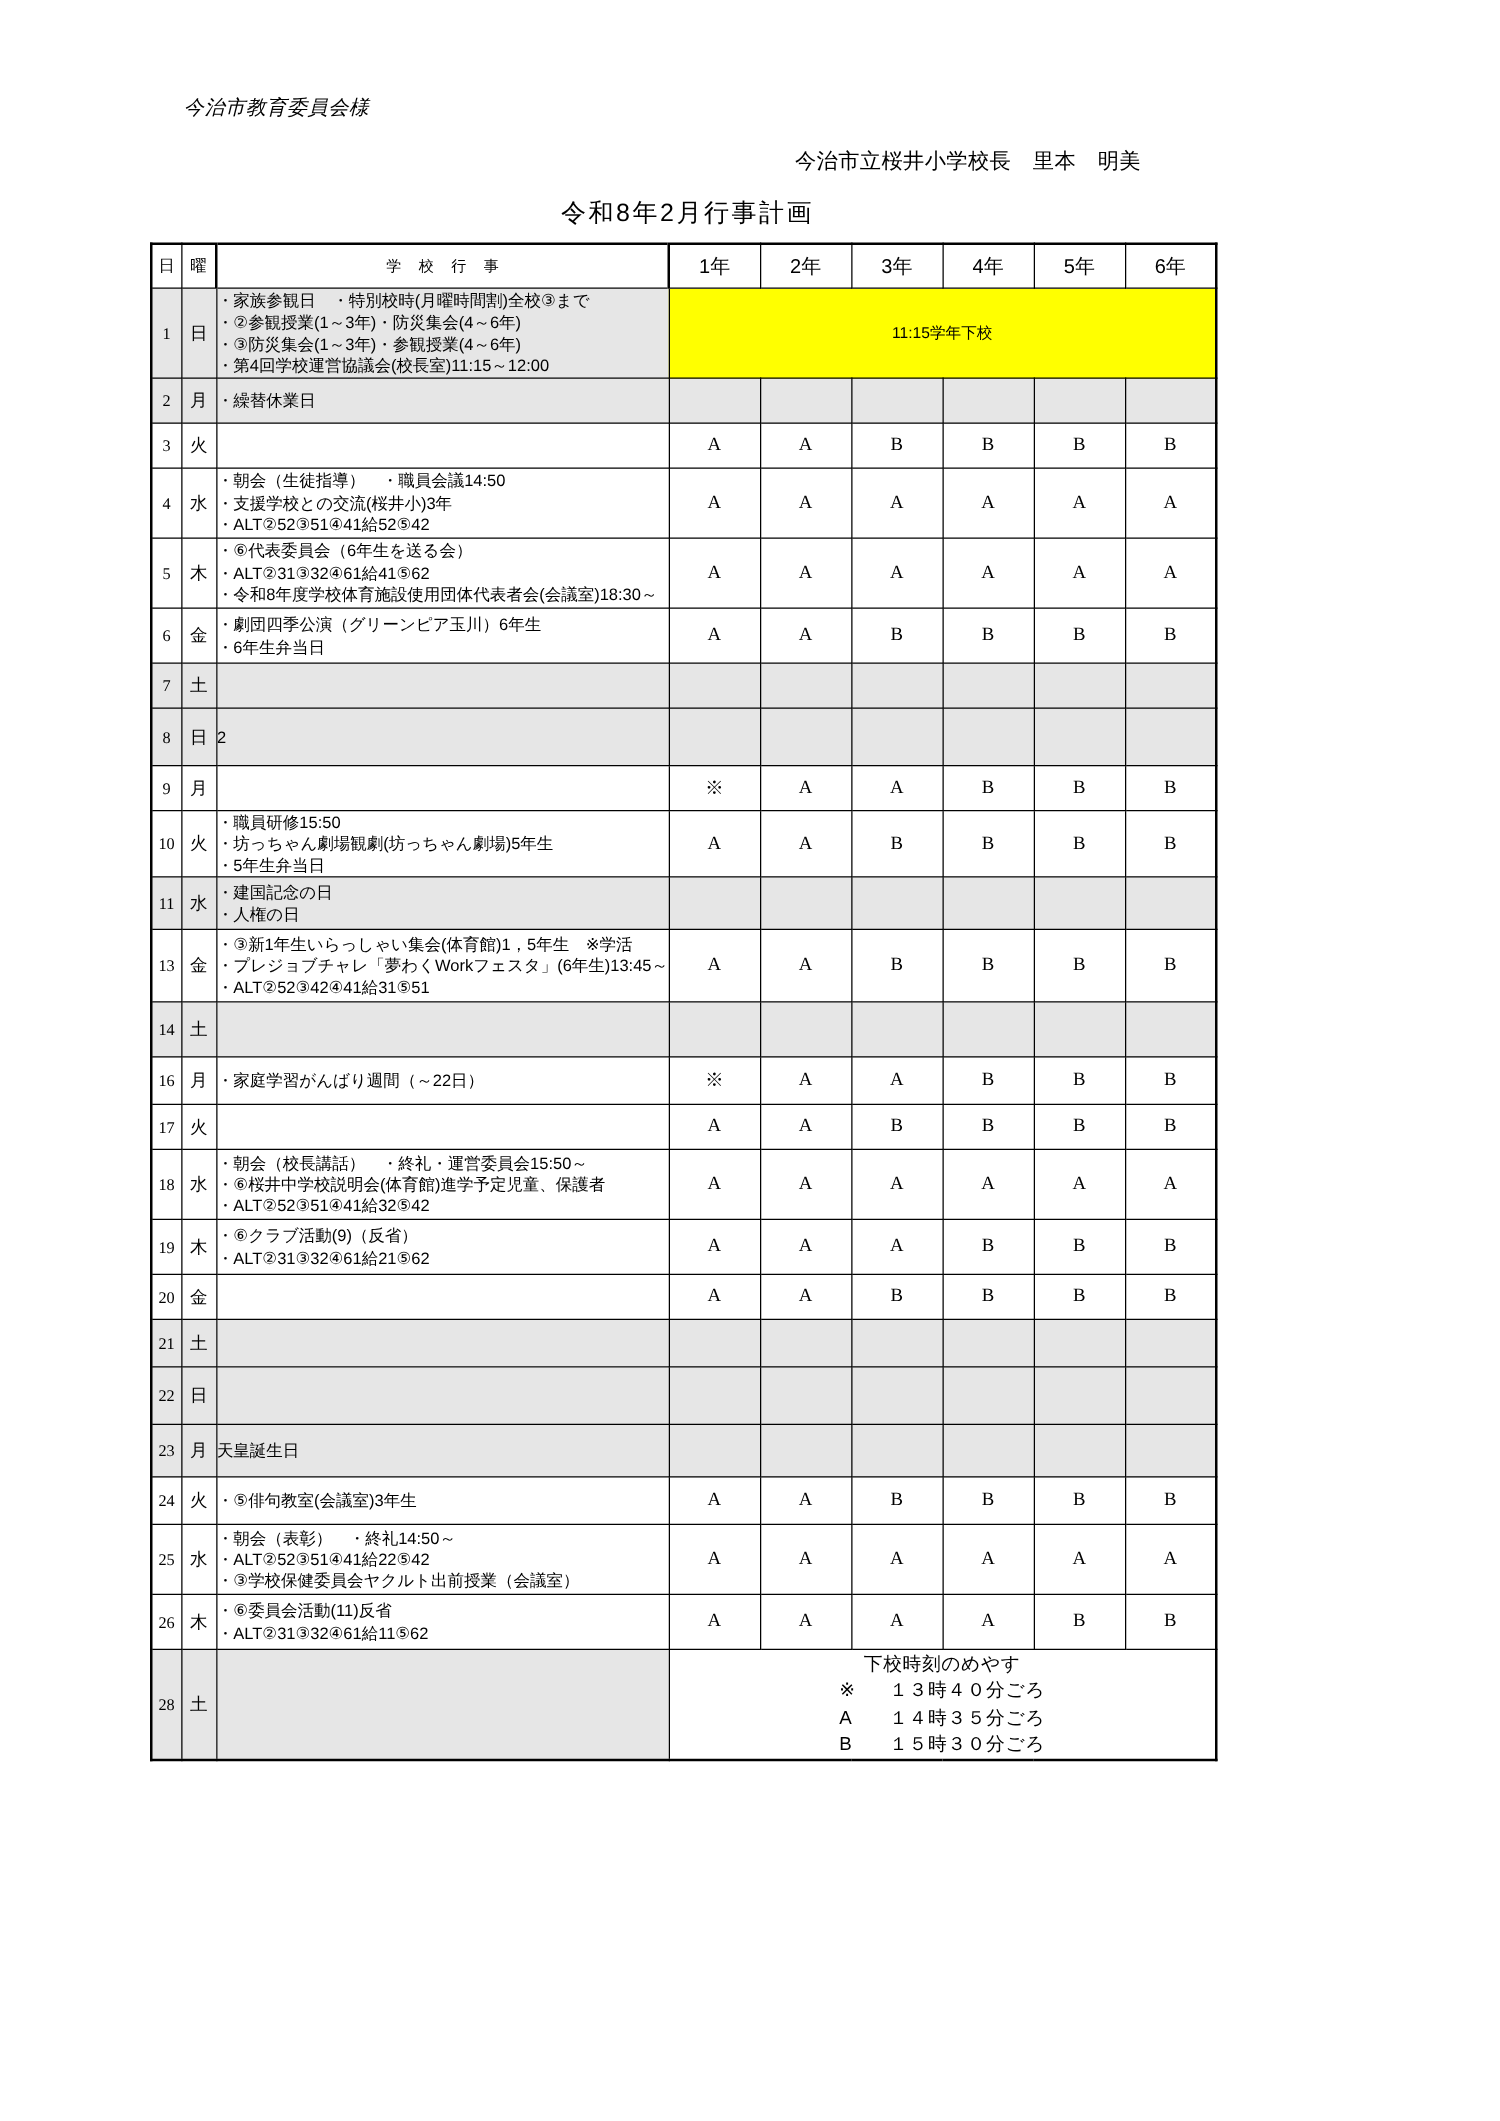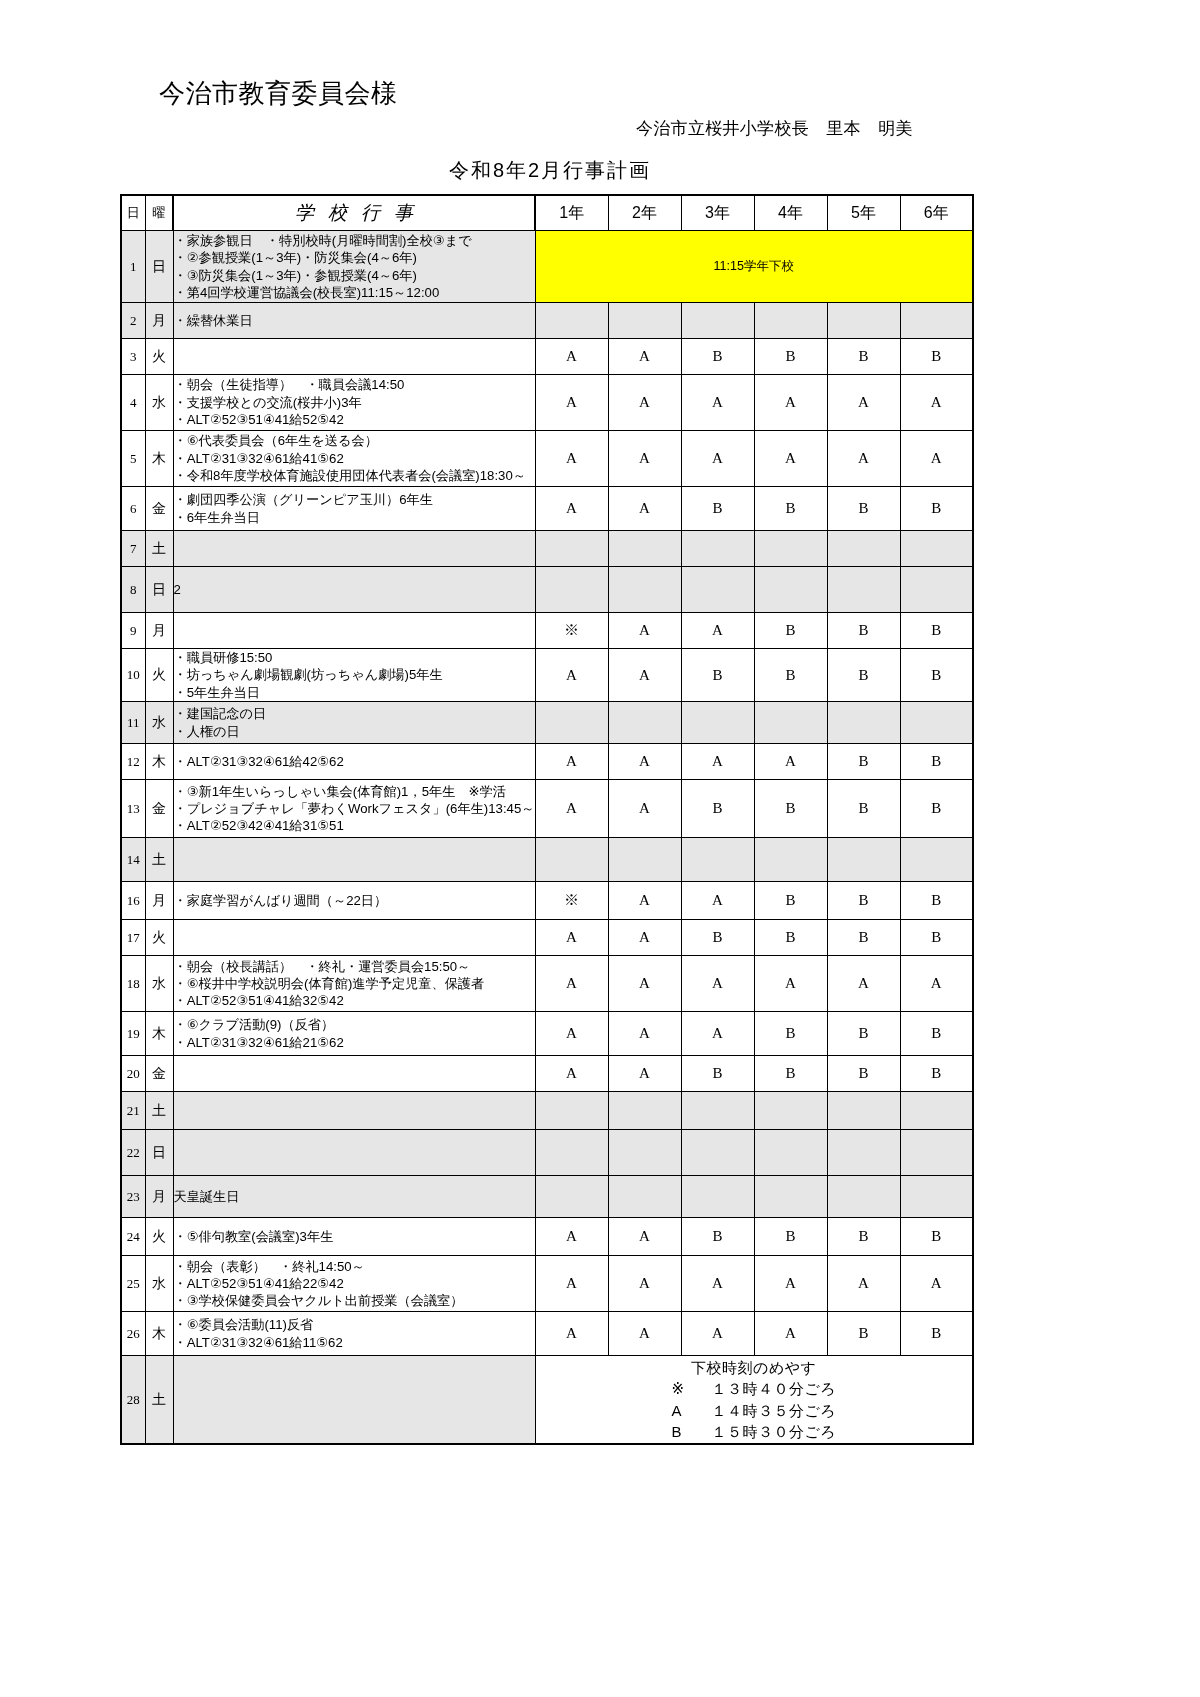--- a/index.html
+++ b/index.html
@@ -19,27 +19,28 @@
   .page {
     position: relative;
     width: 1200px;
     height: 1697px;
     box-sizing: border-box;
   }
 
   
   .addressee {
     position: absolute;
-    left: 159px;
+    left: 147px;
     top: 76px;
-    font-size: 26px;
+    font-size: 16px;
     letter-spacing: 0.5px;
     font-family: "Liberation Sans", "DejaVu Sans", sans-serif;
     font-weight: 400;
     white-space: nowrap;
+    font-style: italic;
   }
   .signer {
     position: absolute;
     left: 636px;
     top: 117px;
     font-size: 17px;
     font-family: "Liberation Sans", "DejaVu Sans", sans-serif;
     white-space: nowrap;
     letter-spacing: 0.3px;
   }
@@ -87,26 +88,25 @@
   thead th {
     height: 34px;
     font-size: 16px;
     text-align: center;
     border-bottom: 2.5px solid #000;
   }
   thead th.h-day, thead th.h-dow {
     font-size: 13px;
   }
   thead th.h-event {
-    font-size: 19px;
+    font-size: 12px;
     letter-spacing: 14px;
     text-indent: 14px;
     border-left: 2.5px solid #000;
     border-right: 2.5px solid #000;
-    font-style: italic;
   }
   thead th.h-grade { font-size: 16px; }
 
   td.day {
     text-align: center;
     font-size: 13px;
     font-family: "Liberation Serif", "DejaVu Serif", serif;
   }
   td.dow {
     text-align: center;
@@ -330,33 +330,20 @@
               <span class="ln">・建国記念の日</span>
               <span class="ln">・人権の日</span>
             </td>
             <td class="grade"></td>
             <td class="grade"></td>
             <td class="grade"></td>
             <td class="grade"></td>
             <td class="grade"></td>
             <td class="grade"></td>
           </tr>
-          <tr style="height: 36px;">
-            <td class="day">12</td>
-            <td class="dow">木</td>
-            <td class="events">
-              <span class="ln">・ALT②31③32④61給42⑤62</span>
-            </td>
-            <td class="grade">A</td>
-            <td class="grade">A</td>
-            <td class="grade">A</td>
-            <td class="grade">A</td>
-            <td class="grade">B</td>
-            <td class="grade">B</td>
-          </tr>
           <tr style="height: 58px;">
             <td class="day">13</td>
             <td class="dow">金</td>
             <td class="events">
               <span class="ln">・③新1年生いらっしゃい集会(体育館)1，5年生　※学活</span>
               <span class="ln">・プレジョブチャレ「夢わくWorkフェスタ」(6年生)13:45～15:15</span>
               <span class="ln">・ALT②52③42④41給31⑤51</span>
             </td>
             <td class="grade">A</td>
             <td class="grade">A</td>

